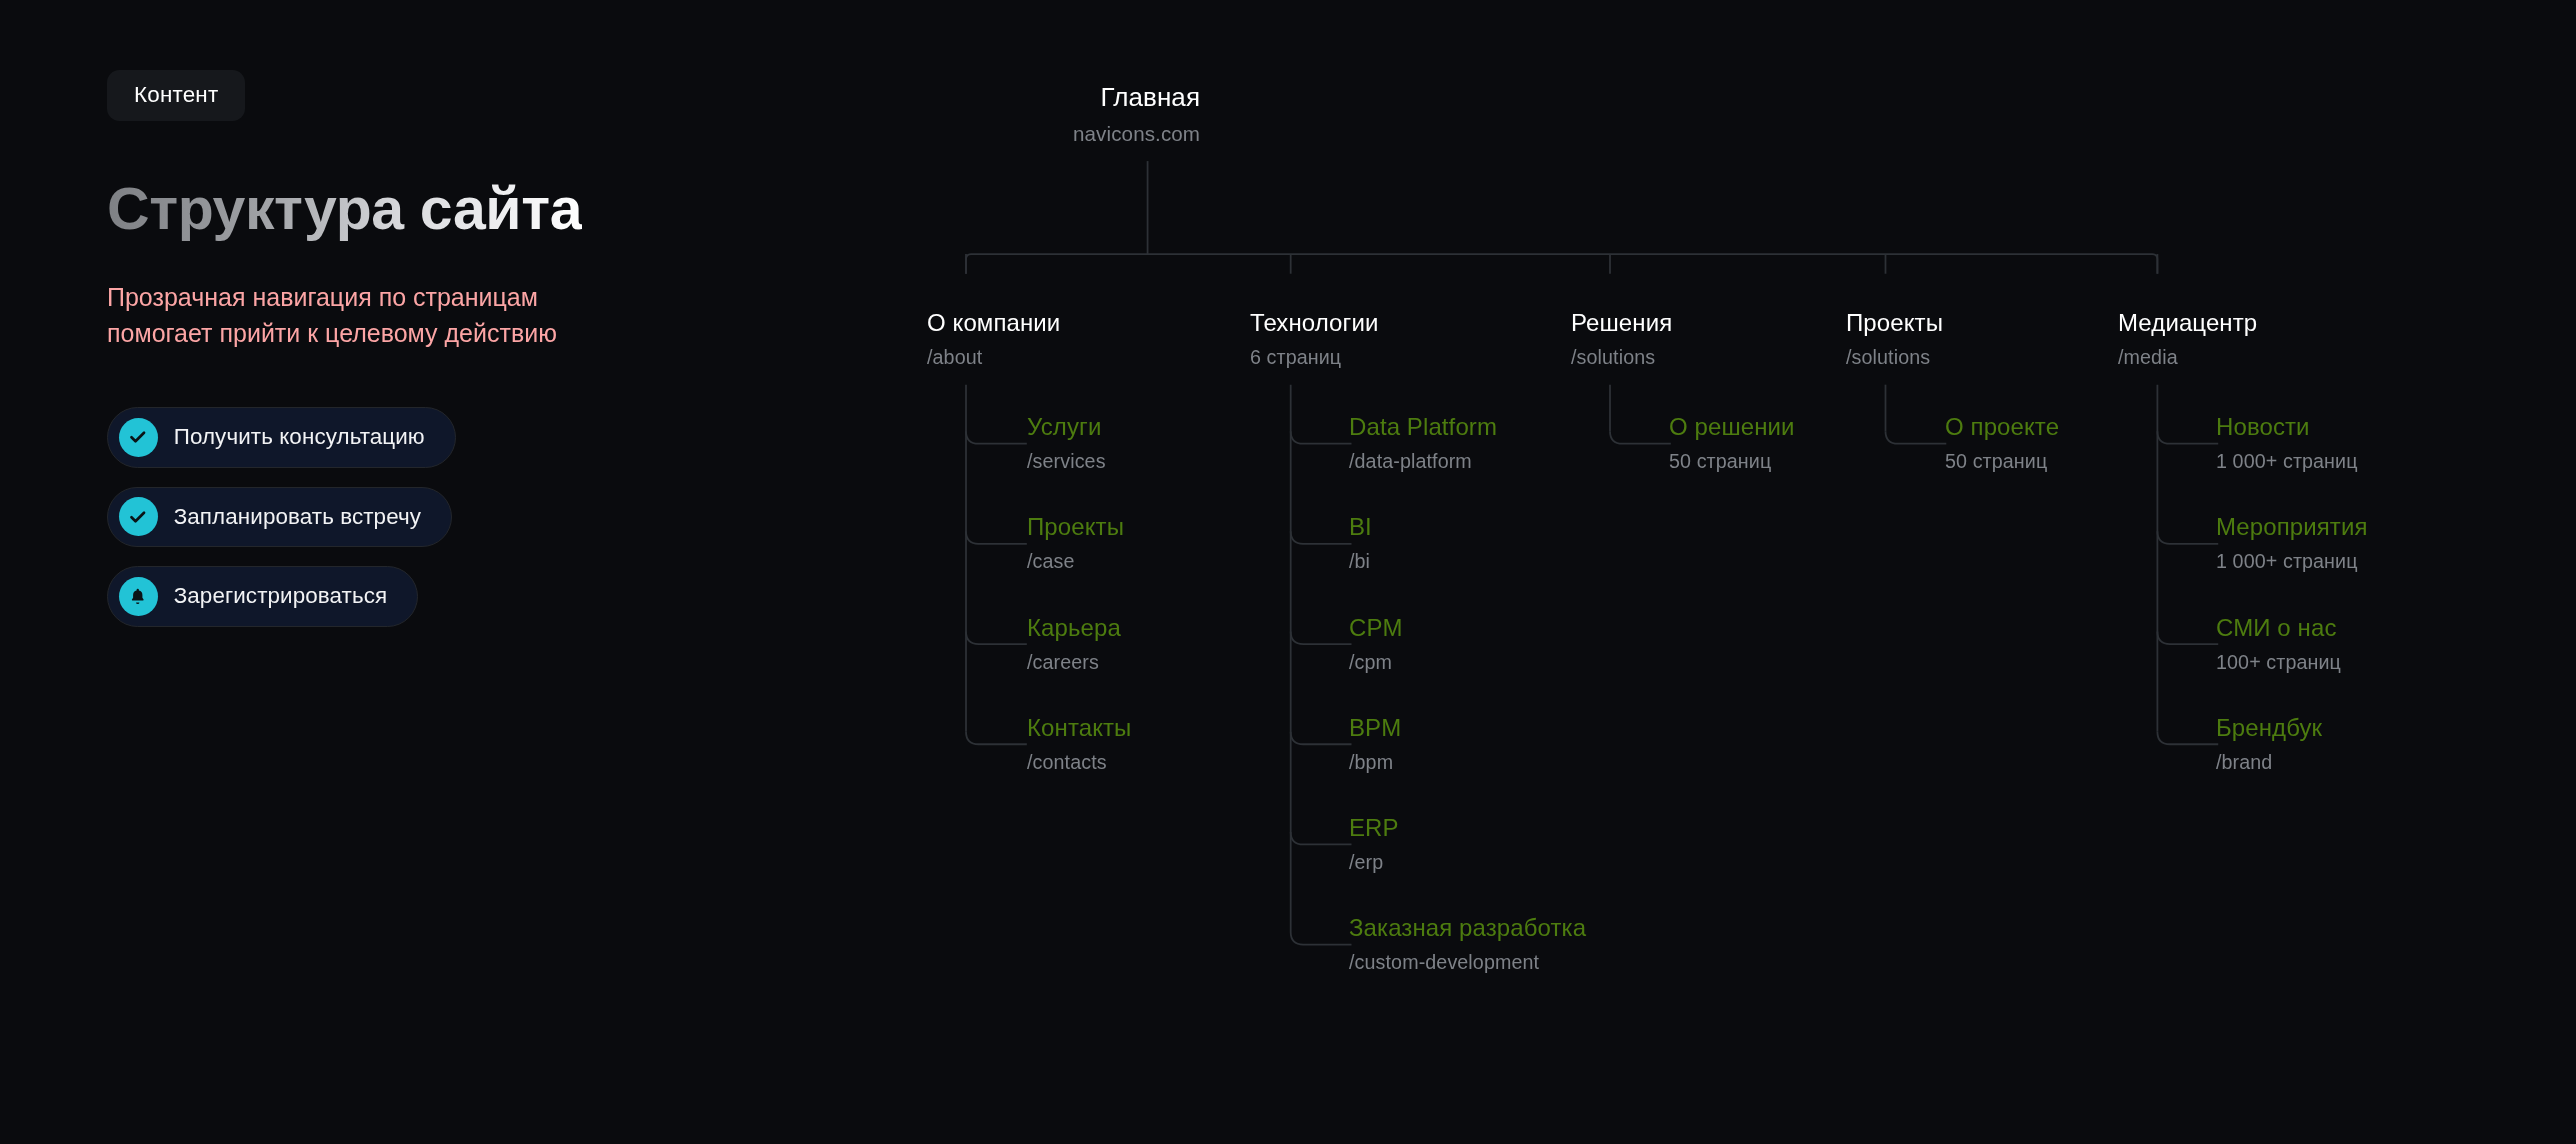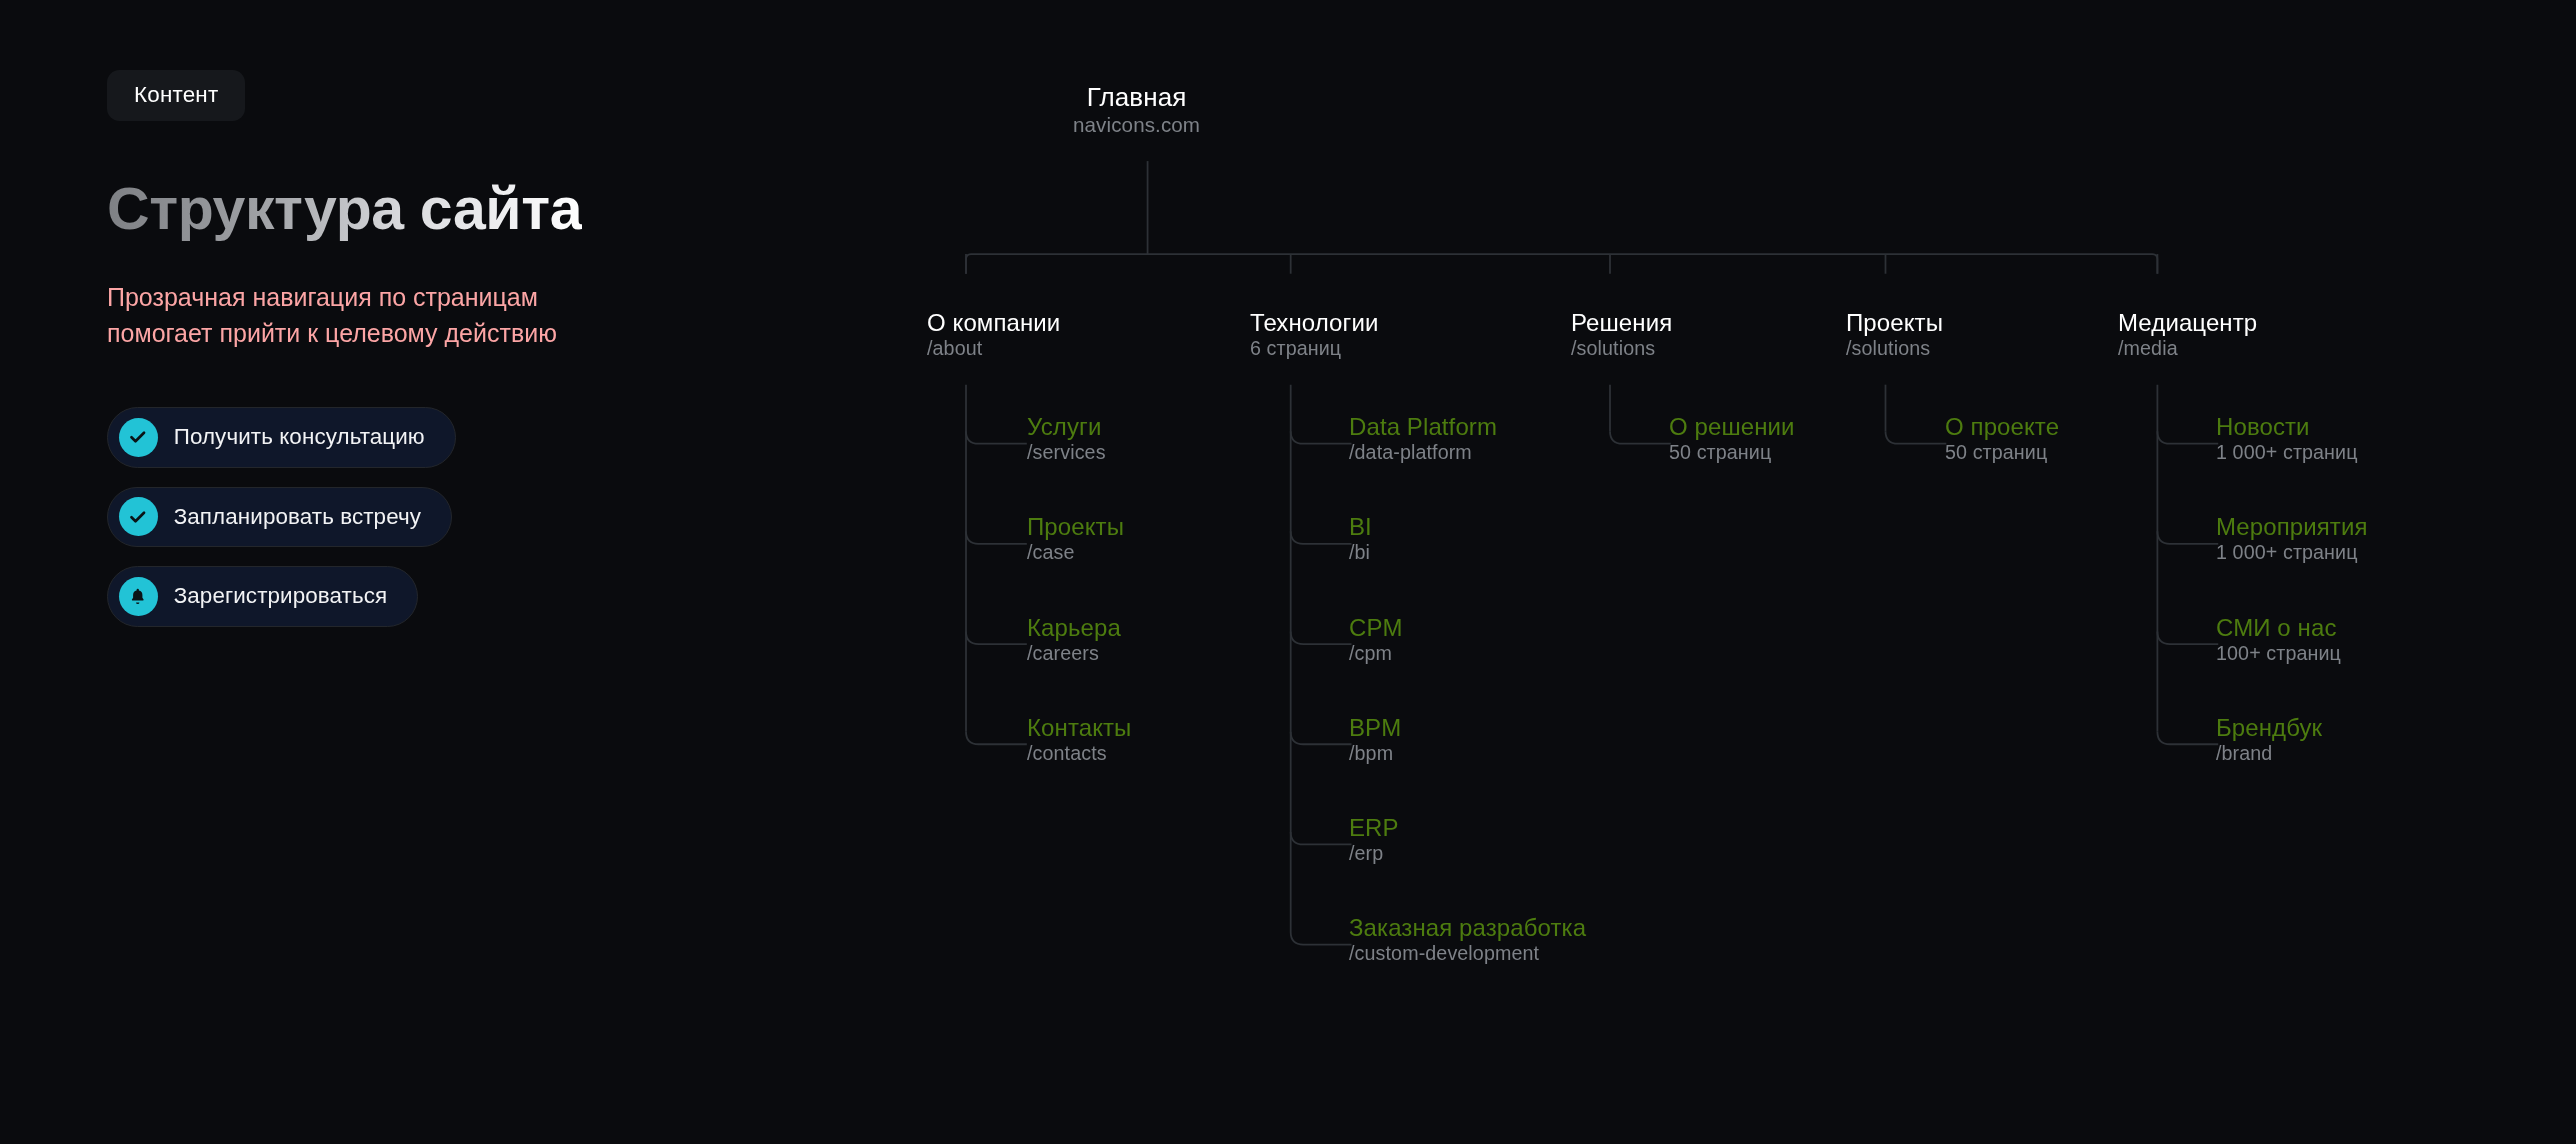--- a/index.html
+++ b/index.html
@@ -70,26 +70,26 @@
   }
   .cta-ic svg { display:block; }
   .cta-label { font-size:22.4px; color:#f2f3f5; font-weight:400; white-space:nowrap; letter-spacing:0.1px; }
 
   
   .tree { position:absolute; left:0; top:0; width:2576px; height:1145px; }
   .tree-svg { position:absolute; left:0; top:0; width:2576px; height:1145px; pointer-events:none; }
 
   .node { position:absolute; }
   .node-title { font-size:24px; color:#ffffff; font-weight:400; white-space:nowrap; letter-spacing:0.1px; }
-  .node-meta  { font-size:19.7px; color:#7e8288; font-weight:400; white-space:nowrap; letter-spacing:0.1px; }
+  .node-meta  { font-size:19.7px; color:#7e8288; font-weight:400; white-space:nowrap; margin-top:9px; letter-spacing:0.1px; }
 
   .child .node-title { font-size:24px; color:#4d7c0f; }
   .child .node-meta  { font-size:19.7px; color:#7e8288; }
 
-  .root { text-align:center; }
+  .root { text-align:right; }
   .root .node-title { font-size:26px; }
   .root .node-meta  { font-size:20.6px; }
 </style>
 </head>
 <body>
 
 <div class="page">
 
   <div class="left">
 

